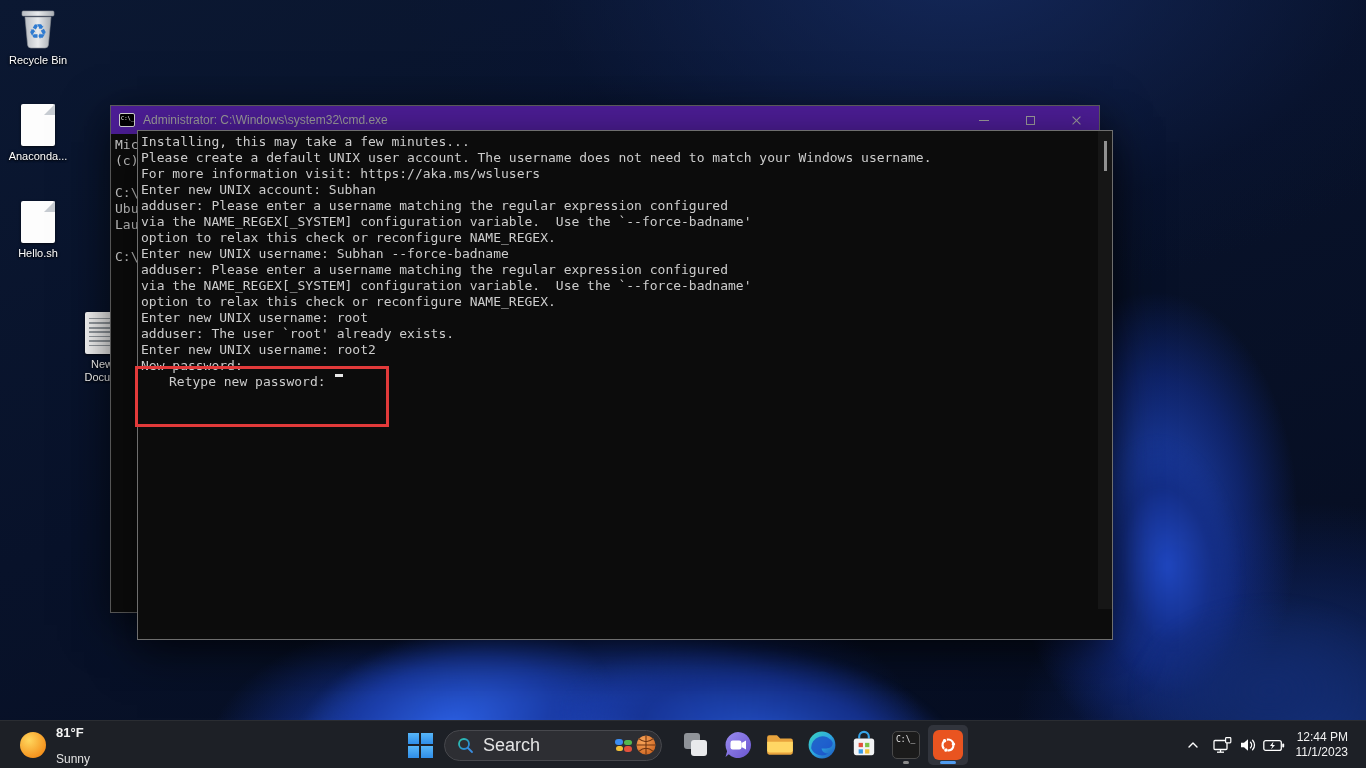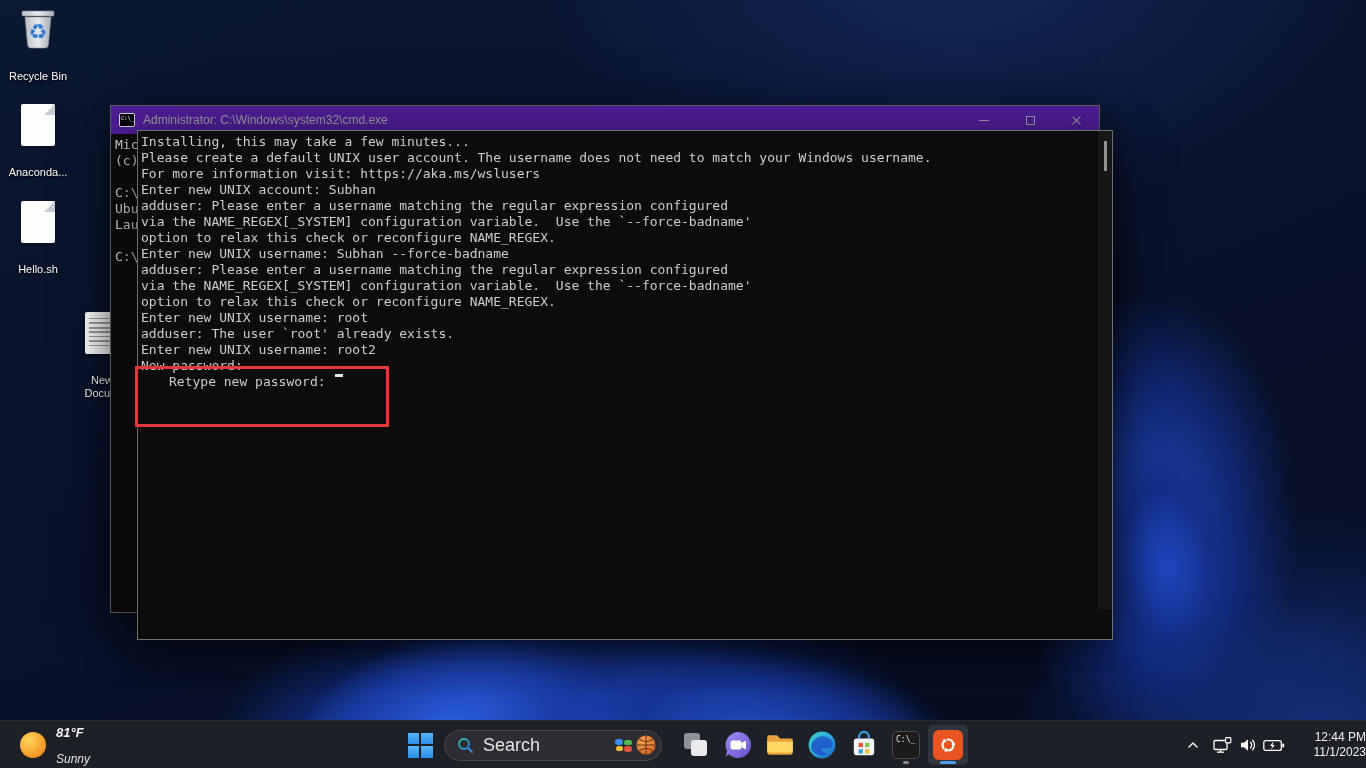--- a/index.html
+++ b/index.html
@@ -20,21 +20,21 @@
         background:radial-gradient(closest-side,#2e63e8 0%,#1b3da8 65%,rgba(20,40,120,0) 100%); opacity:.95; }
   .p2 { left:560px; top:646px; width:400px; height:180px; transform:rotate(8deg);
         background:radial-gradient(closest-side,#2452c8 0%,#173494 60%,rgba(15,32,100,0) 100%); opacity:.9; }
   .p3 { left:1092px; top:436px; width:150px; height:260px; transform:rotate(-6deg);
         background:radial-gradient(closest-side,#2148c2 0%,#142e86 62%,rgba(12,28,90,0) 100%); opacity:.95; }
   .p4 { left:1130px; top:596px; width:280px; height:190px;
         background:radial-gradient(closest-side,#122a6e 0%,rgba(10,24,70,0) 100%); }
 
   
   .dicon { position:absolute; z-index:2; display:flex; flex-direction:column; align-items:center; cursor:default; }
-  .dicon-label { margin-top:20px; font-size:11px; color:#fff; text-align:center;
+  .dicon-label { margin-top:4px; font-size:11px; color:#fff; text-align:center;
     text-shadow:0 1px 2px rgba(0,0,0,.95), 0 0 3px rgba(0,0,0,.7); line-height:13px; }
   .page { width:34px; height:42px; background:#fdfdfd; border-radius:2px; position:relative;
     box-shadow:0 1px 3px rgba(0,0,0,.6); }
   .page::before { content:""; position:absolute; top:0; right:0; width:0; height:0;
     border-style:solid; border-width:0 0 11px 11px; border-color:rgba(0,0,0,0) rgba(0,0,0,0) #c7ccd2 rgba(0,0,0,0); }
   .page.lined::after { content:""; position:absolute; left:4px; right:4px; top:6px; height:30px;
     background:repeating-linear-gradient(#9aa0a6 0 1.5px, rgba(0,0,0,0) 1.5px 4.5px); }
   .bin-glyph { font-size:21px; fill:#2f7bd0; }
 
   
@@ -74,21 +74,21 @@
   .scroll-thumb { position:absolute; top:10px; right:5px; width:3px; height:30px; background:#919191; }
 
   
   .red-box { position:absolute; left:135px; top:366px; width:254px; height:61px;
     border:3px solid #e23a3a; z-index:30; pointer-events:none; }
 
   
   .taskbar { position:absolute; left:0; bottom:0; width:1366px; height:48px; background:#1d2026;
     border-top:1px solid rgba(255,255,255,.06); z-index:50; }
   .weather { position:absolute; left:6px; top:0; height:48px; display:flex; align-items:center;
-    padding:0 12px 0 14px; border-radius:4px;font-style:italic; }
+    padding:0 12px 0 14px; border-radius:4px; }
   .sun { width:26px; height:26px; border-radius:50%;
     background:radial-gradient(circle at 35% 32%, #ffd75e, #f5941f 72%, #e07a12 100%); }
   .wtxt { margin-left:10px; }
   .wtemp { font-size:13px; font-weight:bold; color:#f3f3f3; line-height:15px; }
   .wcond { font-size:12px; color:#e2e2e2; line-height:14px;margin-top:12px; }
 
   .tb-center { position:absolute; left:400px; top:4px; height:40px; display:flex; align-items:center; gap:2px; }
   .tb-btn { position:relative; width:40px; height:40px; border-radius:5px; display:flex;
     align-items:center; justify-content:center; background:none; border:none; }
   .tb-btn.first-app { margin-left:12px; }
@@ -112,21 +112,21 @@
   .ub-tb-ico { width:30px; height:30px; background:#e95420; border-radius:6px; display:flex;
     align-items:center; justify-content:center; }
   .taskview-back { position:absolute; width:16px; height:16px; left:8px; top:8px; background:#8f9399; border-radius:3px; }
   .taskview-front { position:absolute; width:16px; height:16px; left:15px; top:15px; background:#e9eaec; border-radius:3px; }
 
   .tray-btn { position:absolute; top:0; height:48px; display:flex; align-items:center; justify-content:center; }
   .chev { left:1180px; width:26px; }
   .net { left:1210px; width:24px; }
   .vol { left:1236px; width:24px; }
   .bat { left:1260px; width:28px; }
-  .clock { position:absolute; right:0; top:0; height:48px; display:flex; flex-direction:column;
+  .clock { position:absolute; right:18px; top:0; height:48px; display:flex; flex-direction:column;
     justify-content:center; align-items:flex-end; }
   .clock div { font-size:12px; color:#f2f2f2; line-height:15px; }
 </style>
 </head>
 <body>
 
 <div class="desktop">
   <div class="petal p1"></div>
   <div class="petal p2"></div>
   <div class="petal p3"></div>

